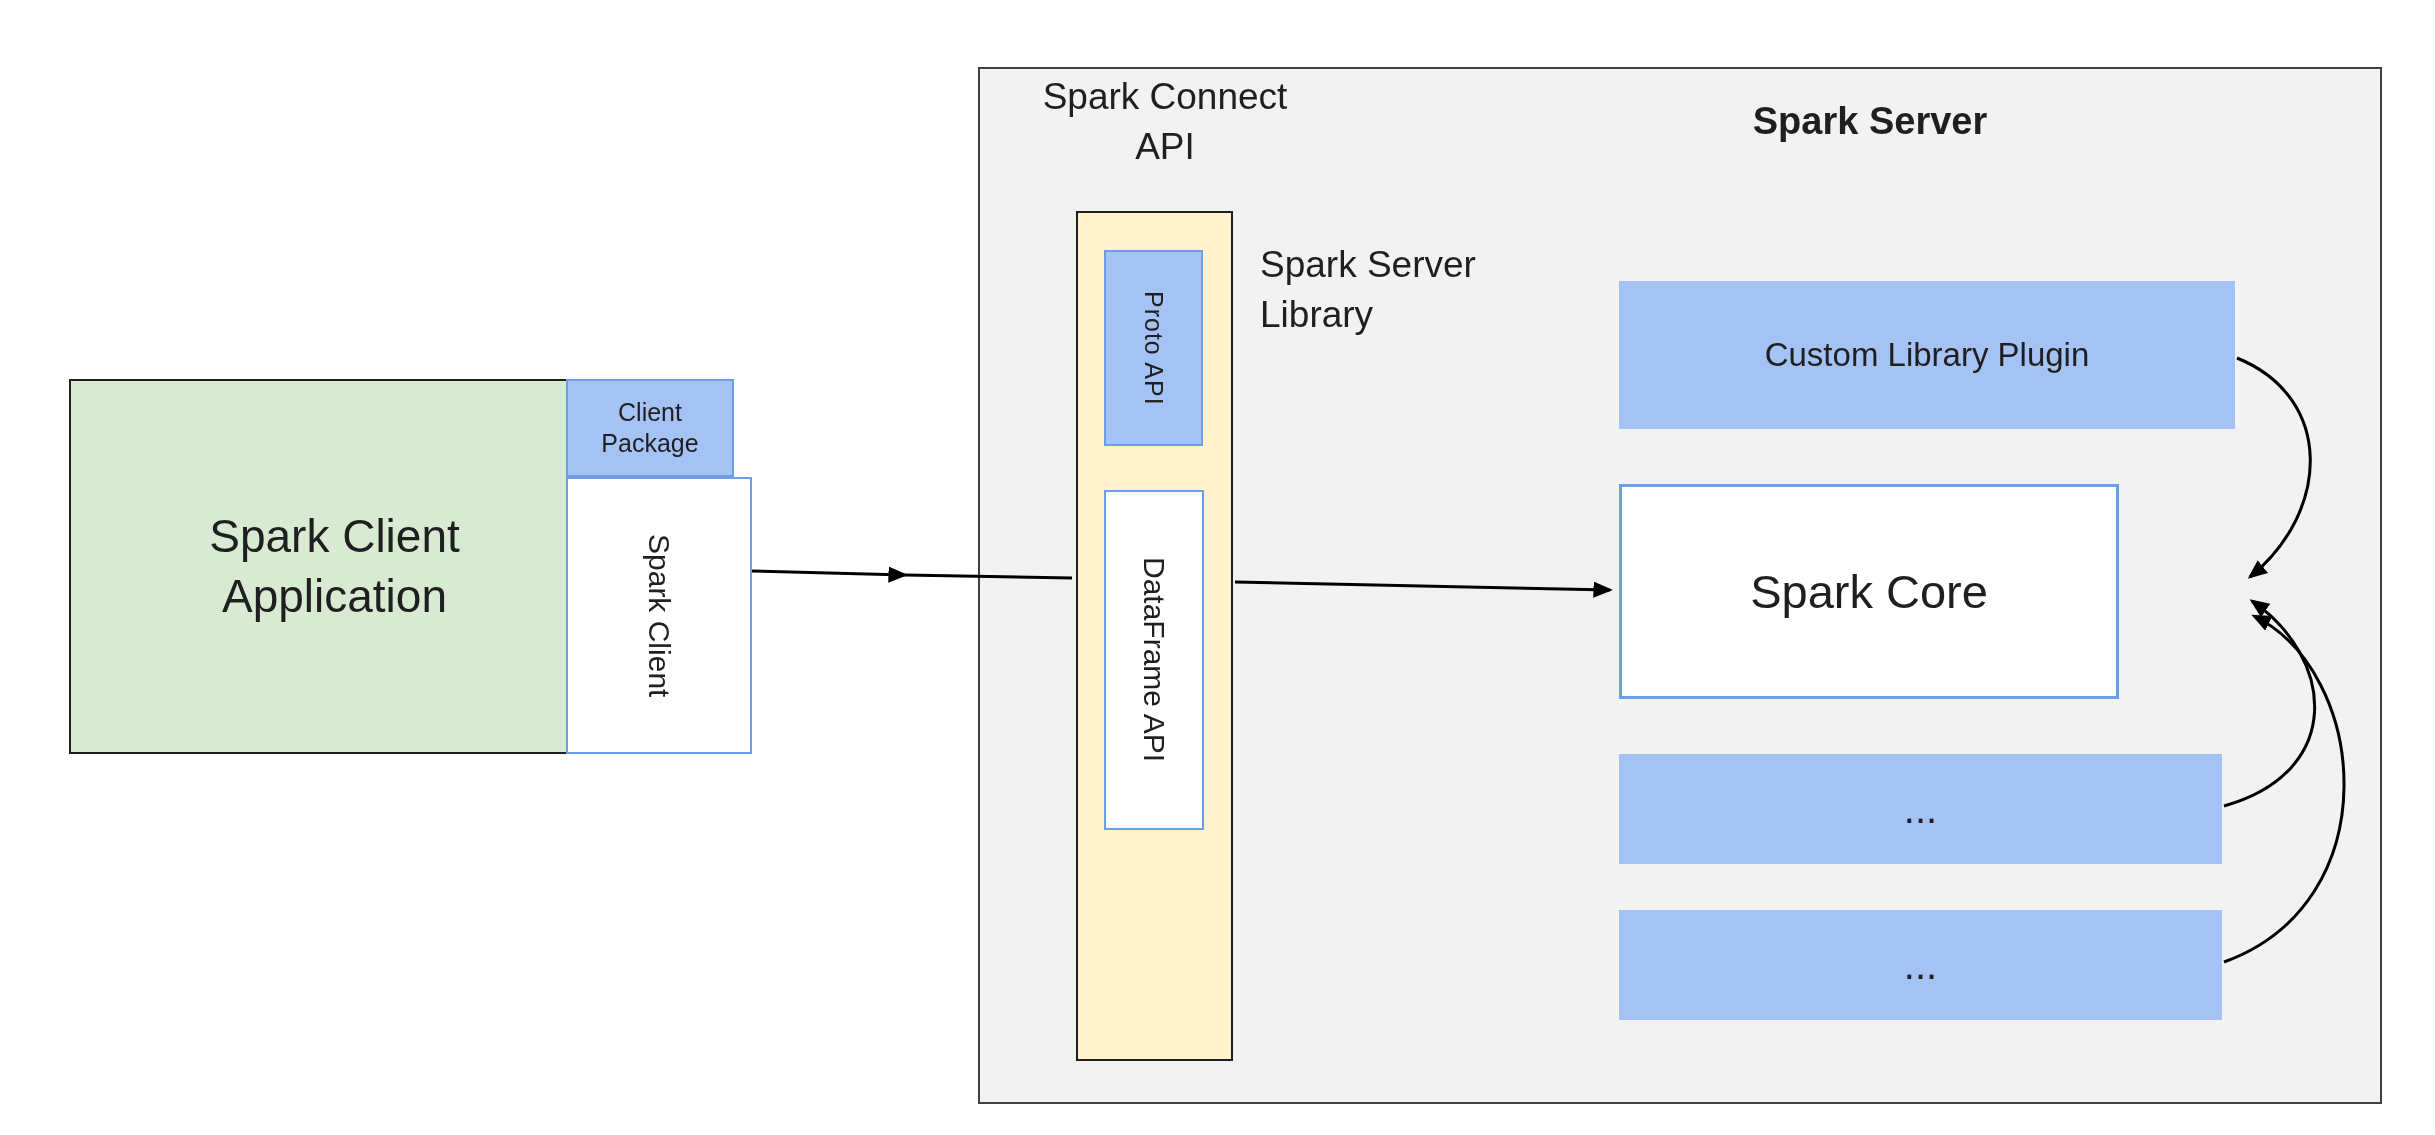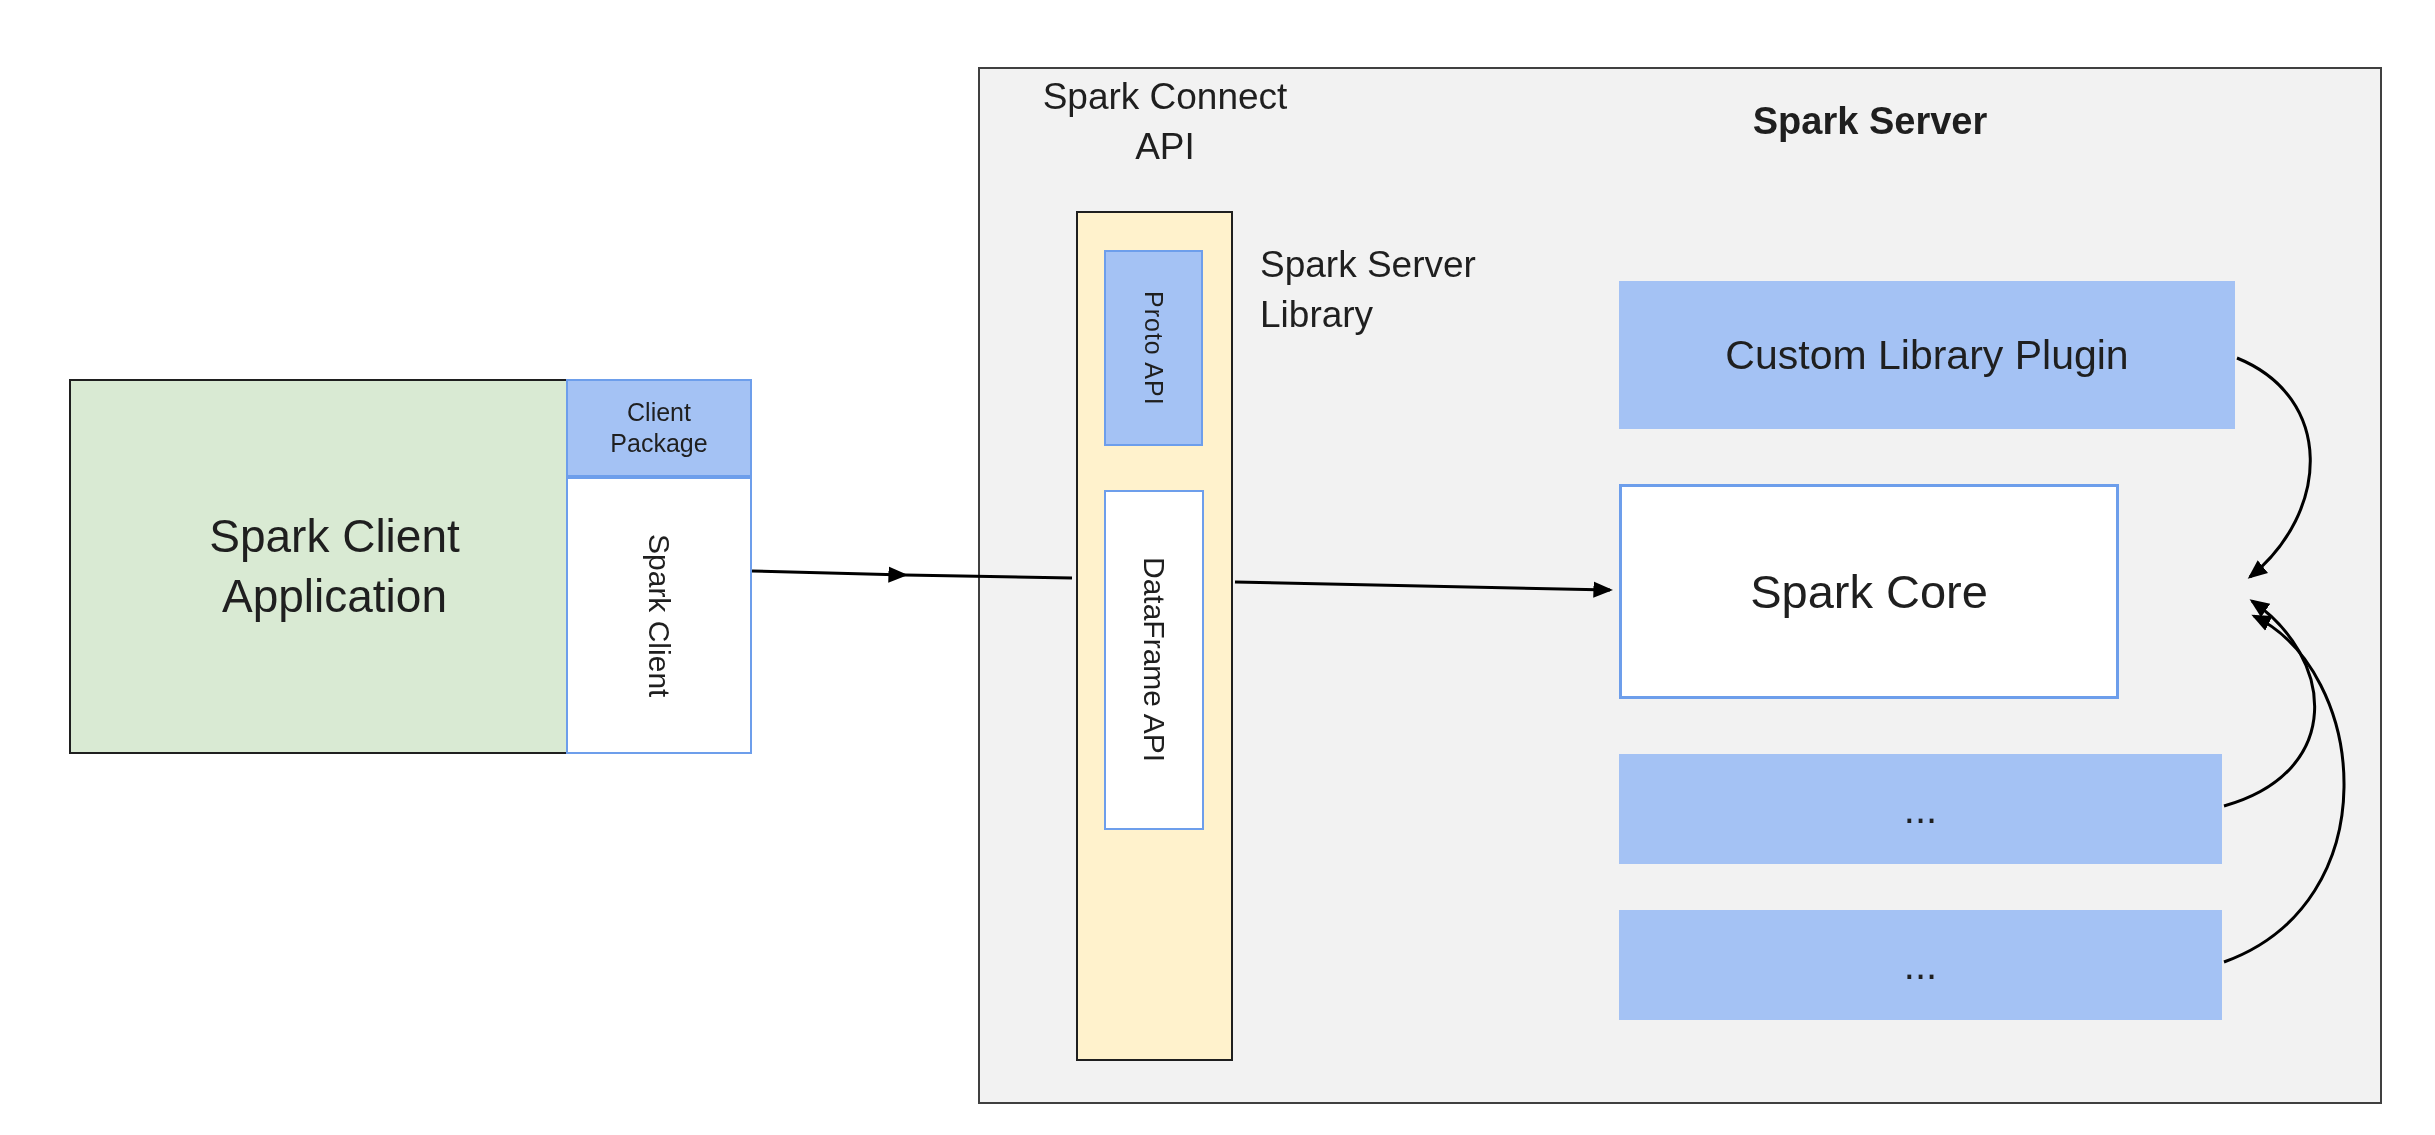--- a/index.html
+++ b/index.html
@@ -27,21 +27,21 @@
   .pre { white-space: pre-line; }
   .vtext { writing-mode: vertical-rl; text-orientation: mixed; }
 
   
   .green-box {
     left: 69px; top: 379px; width: 531px; height: 375px;
     background: #d9ead3; border: 2px solid #1f1f1f;
     font-size: 46px; line-height: 1.3;
   }
   .client-package {
-    left: 566px; top: 379px; width: 186px; height: 98px;
+    left: 566px; top: 379px; width: 168px; height: 98px;
     background: #a4c2f4; border: 2px solid #6d9eeb;
     font-size: 25px; line-height: 1.25;
   }
   .spark-client {
     left: 566px; top: 477px; width: 186px; height: 277px;
     background: #ffffff; border: 2px solid #6d9eeb;
     font-size: 30px;
   }
 
   
@@ -75,21 +75,21 @@
   .dataframe-api {
     left: 1104px; top: 490px; width: 100px; height: 340px;
     background: #ffffff; border: 2px solid #6d9eeb;
     font-size: 30px;
   }
 
   
   .custom-plugin {
     left: 1619px; top: 281px; width: 616px; height: 148px;
     background: #a4c2f4;
-    font-size: 41px;
+    font-size: 33px;
   }
   .spark-core {
     left: 1619px; top: 484px; width: 500px; height: 215px;
     background: #ffffff; border: 3px solid #6d9eeb;
     font-size: 47px;
   }
   .ellipsis-1 {
     left: 1619px; top: 754px; width: 603px; height: 110px;
     background: #a4c2f4; font-size: 40px;
   }

